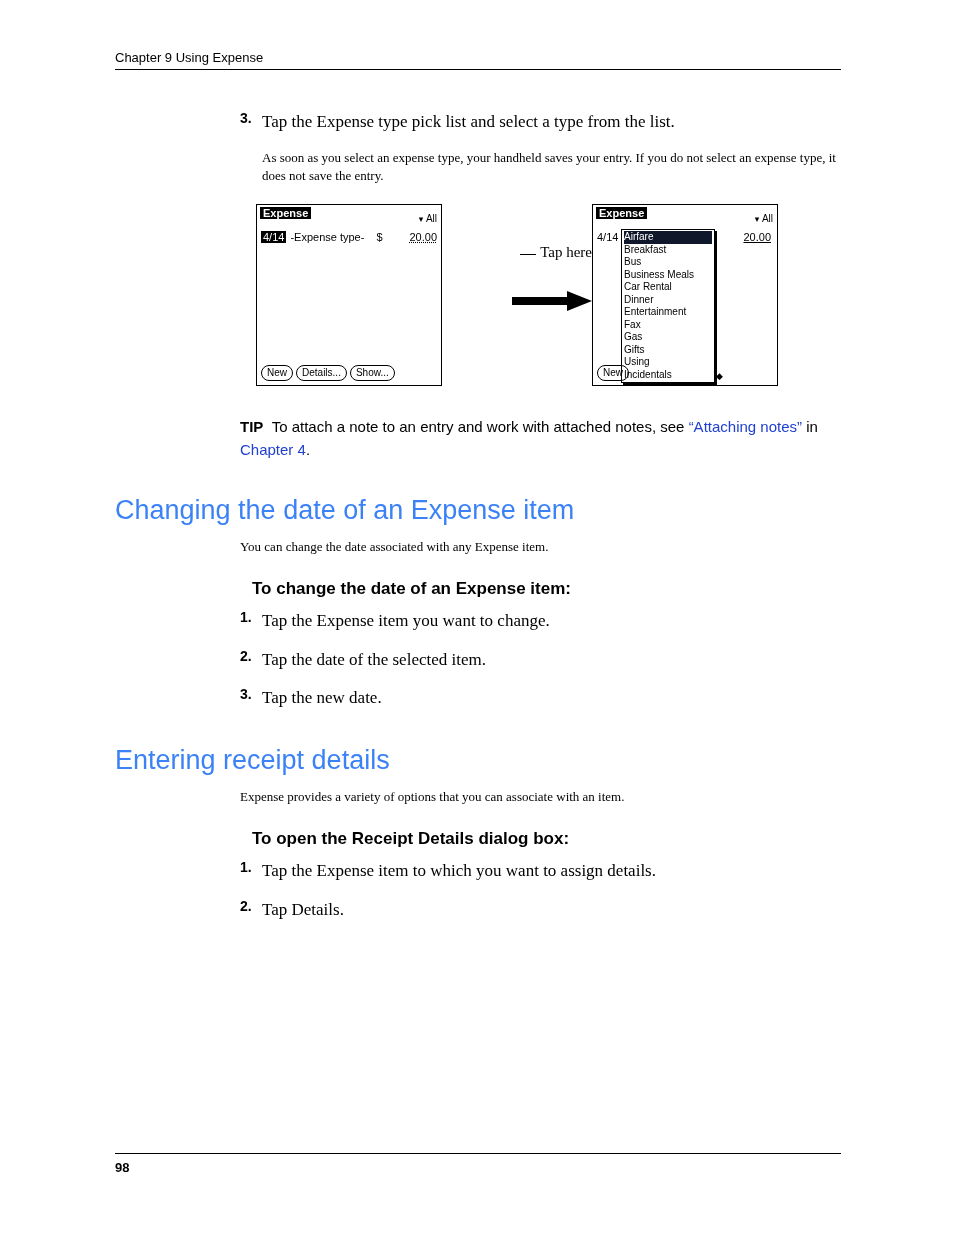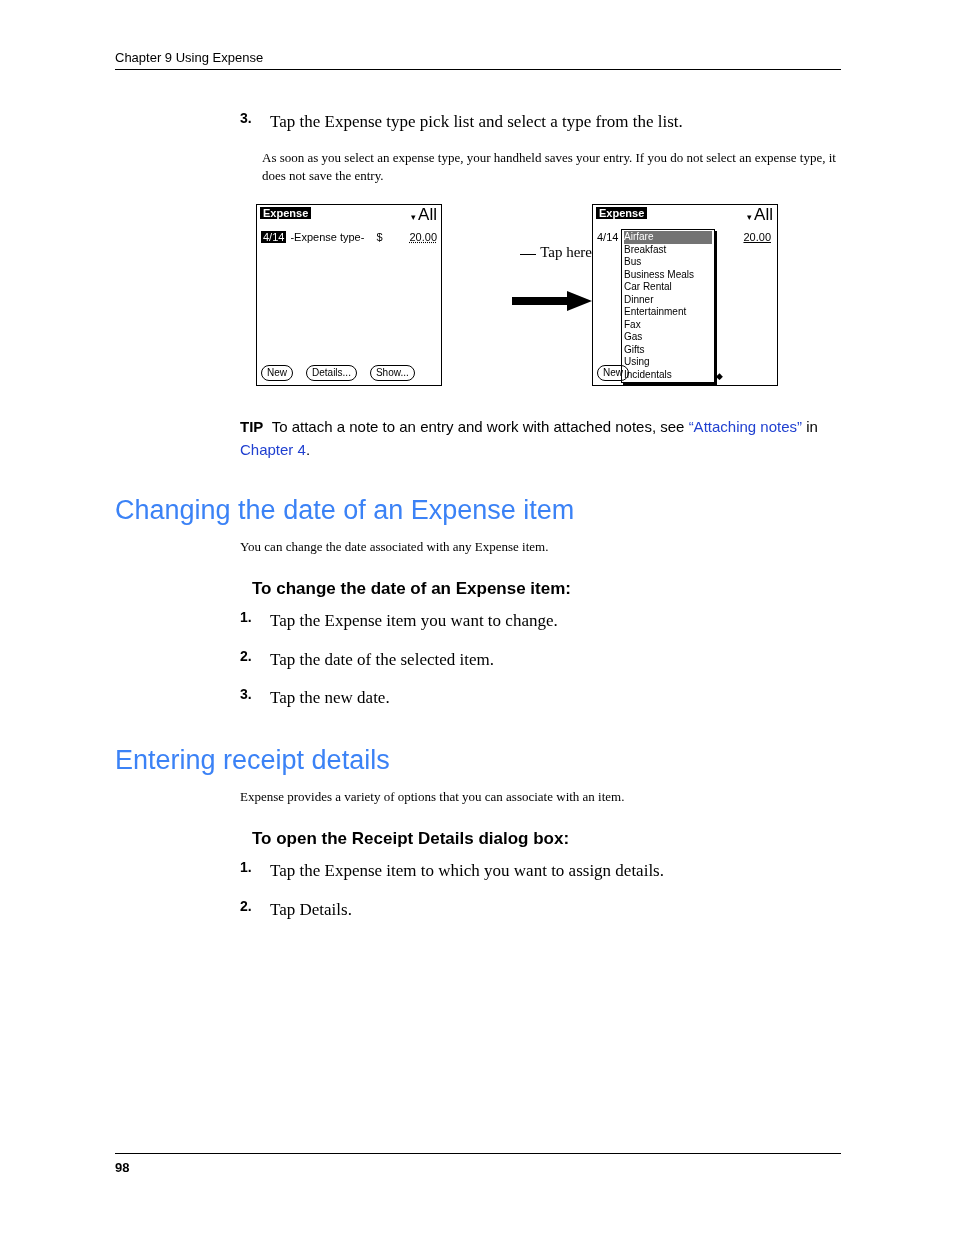--- a/index.html
+++ b/index.html
@@ -2,39 +2,39 @@
 <html><head>
 <meta charset="utf-8">
 <style>
   html,body{margin:0;padding:0;background:#fff;color:#000;}
   body{width:954px;height:1235px;font-family:"Palatino Linotype","Book Antiqua",Palatino,serif;position:relative;}
   .page{position:absolute;left:115px;top:50px;width:726px;}
   .runhead{font-family:"Helvetica Neue",Helvetica,Arial,sans-serif;font-size:13px;padding-bottom:4px;border-bottom:1px solid #000;margin-bottom:40px;}
   .indent{margin-left:125px;}
   .step{display:flex;margin-bottom:14px;}
   .stepnum{font-family:"Helvetica Neue",Helvetica,Arial,sans-serif;font-weight:bold;font-size:14px;width:22px;flex:none;}
-  .steptxt{font-size:17px;line-height:1.45;margin-left:8px;}
+  .steptxt{font-size:17px;line-height:1.45;}
   .para{font-size:13px;line-height:1.45;margin-bottom:18px;}
   .tipblock{font-family:"Helvetica Neue",Helvetica,Arial,sans-serif;font-size:15px;line-height:1.5;margin-top:30px;}
   .tiplabel{font-weight:bold;}
   .link{color:#2040d0;}
   h2.sec{font-family:"Arial Narrow","Helvetica Neue Condensed",Arial,sans-serif;font-stretch:condensed;font-weight:400;color:#3b82f6;font-size:27px;margin:34px 0 12px 0;}
   h3.proc{font-family:"Arial Narrow","Helvetica Neue Condensed",Arial,sans-serif;font-stretch:condensed;font-weight:600;font-size:17px;margin:22px 0 10px 12px;}
   .figwrap{display:flex;align-items:flex-start;margin:18px 0 0 0;padding-left:16px;}
   .device{border:1px solid #000;width:184px;height:180px;position:relative;font-family:"Helvetica Neue",Helvetica,Arial,sans-serif;font-size:10px;background:#fff;}
   .dtitle{position:absolute;left:3px;top:2px;background:#000;color:#fff;padding:0 3px;font-weight:bold;font-size:11px;}
-  .dall{position:absolute;right:4px;top:0;font-size:17px;}
+  .dall{position:absolute;right:4px;top:8px;font-size:10px;}
   .dall:before{content:"▾ ";font-size:9px;}
   .drow{position:absolute;left:4px;top:26px;right:4px;display:flex;align-items:center;font-size:11px;}
   .drow .date{background:#000;color:#fff;padding:0 2px;margin-right:4px;}
   .drow .amt{margin-left:auto;text-decoration:underline dotted;}
-  .dbtns{position:absolute;left:4px;bottom:4px;display:flex;gap:13px;}
+  .dbtns{position:absolute;left:4px;bottom:4px;display:flex;gap:3px;}
   .dbtn{border:1px solid #000;border-radius:8px;padding:0 5px;font-size:10px;line-height:14px;}
   .popup{position:absolute;left:28px;top:24px;width:88px;border:1px solid #000;background:#fff;line-height:1.25;padding:1px 2px;box-shadow:2px 2px 0 #000;}
-  .popup .sel{background:#737373;color:#fff;display:block;}
+  .popup .sel{background:#0f172a;color:#fff;display:block;}
   .popup span{display:block;}
   .popup .scr{position:absolute;right:-9px;bottom:0;font-size:9px;}
   .d2 .amt2{position:absolute;right:6px;top:26px;text-decoration:underline;font-size:11px;}
   .d2 .date2{position:absolute;left:4px;top:26px;font-size:11px;}
   .midcol{display:flex;flex-direction:column;align-items:flex-end;width:150px;}
   .callout{margin-left:20px;margin-top:40px;font-size:15px;position:relative;}
   .callout:before{content:"";position:absolute;left:-20px;top:10px;width:16px;border-top:1px solid #000;}
   .arrow{margin:30px 0 0 28px;}
   .arrow svg{display:block;}
   .footer{position:absolute;left:115px;bottom:60px;width:726px;border-top:1px solid #000;padding-top:6px;font-family:"Helvetica Neue",Helvetica,Arial,sans-serif;font-size:13px;font-weight:bold;}

